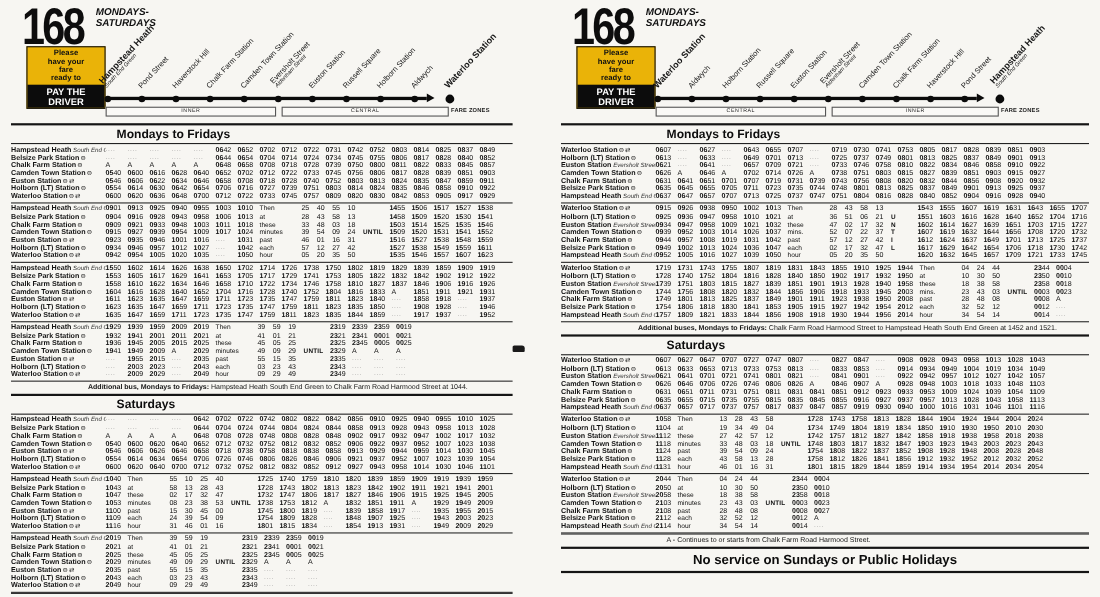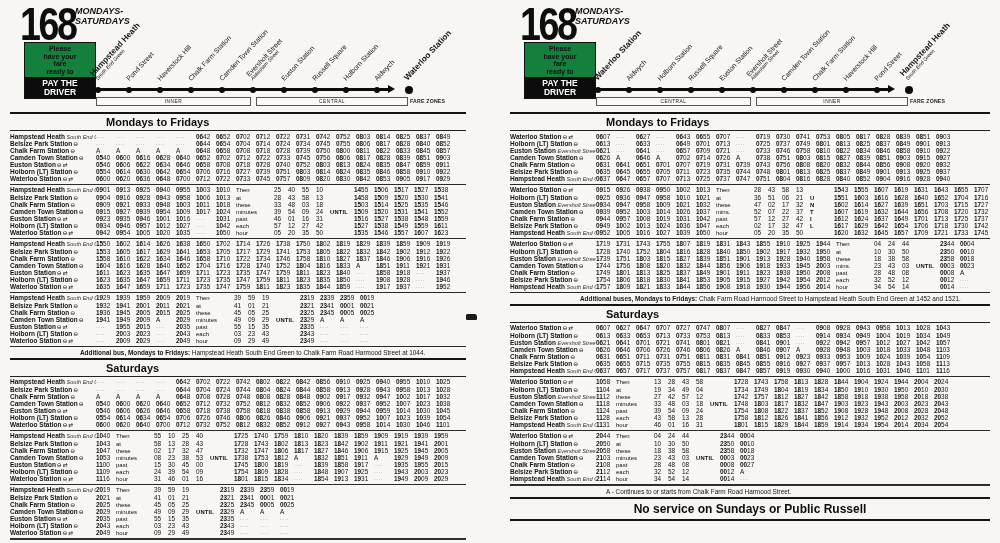--- a/index.html
+++ b/index.html
@@ -1,22 +1,22 @@
 <!DOCTYPE html>
 <html><head>
 <meta charset="utf-8">
 <style>
   html,body{margin:0;padding:0;background:#e8e6e0;font-family:"Liberation Sans",sans-serif;}
   .sheet{width:1000px;height:543px;position:relative;background:#f7f6f2;display:flex;overflow:hidden;gap:24px;}
   .panel{width:500px;height:543px;position:relative;box-sizing:border-box;padding:0 10px;}
   
   .hdr{position:relative;height:112px;}
   .rno{position:absolute;left:10px;top:-4px;font-size:47px;font-weight:700;letter-spacing:-3px;transform:scaleX(.8);transform-origin:0 0;color:#0d0d0d;}
-  .days{position:absolute;left:65px;top:7px;font-style:italic;font-weight:700;font-size:9px;line-height:9.5px;color:#111;}
-  .farebox{position:absolute;left:14px;top:42px;width:70px;border:1.5px solid #111;background:#15803d;text-align:center;padding-top:2px;}
+  .days{position:absolute;left:77px;top:7px;font-style:italic;font-weight:700;font-size:9px;line-height:9.5px;color:#111;}
+  .farebox{position:absolute;left:14px;top:42px;width:70px;border:1.5px solid #111;background:#eab308;text-align:center;padding-top:2px;}
   .farebox .fl{font-size:7px;font-weight:700;line-height:7.6px;color:#111;}
   .payblk{background:#0c0c0c;color:#fff;font-weight:700;font-size:8.5px;line-height:9px;padding:2px 0 1px;margin-top:2px;}
   .diag{position:absolute;left:0;top:0;width:480px;height:112px;}
   .rline{position:absolute;left:88px;top:88px;width:290px;height:2.6px;background:#0b0b0b;}
   .ahead{position:absolute;left:378px;top:85px;width:0;height:0;border-left:7px solid #0b0b0b;border-top:4.3px solid transparent;border-bottom:4.3px solid transparent;}
   .dot{position:absolute;top:86.5px;width:6px;height:6px;border-radius:50%;background:#0b0b0b;}
   .bigdot{width:8px;height:8px;top:85.5px;}
   .slab{position:absolute;bottom:30px;transform:rotate(-47deg);transform-origin:0 100%;white-space:nowrap;color:#161616;}
   .slname{font-size:6.9px;line-height:7px;}
   .slsub{font-size:5.2px;font-style:italic;line-height:5.6px;}
@@ -2006,16 +2006,16 @@
             <span class="c w">hour</span>
             <span class="c m">34</span>
             <span class="c m">54</span>
             <span class="c m">14</span>
             <span class="c u"></span>
             <span class="c t"><b>00</b>14</span>
             <span class="c t dim">····</span>
           </div>
         </div>
         <div class="foot">A  -  Continues to or starts from Chalk Farm Road Harmood Street.</div>
-        <div class="banner">No service on Sundays or Public Russell</div>
+        <div class="banner">No service on Sundays or Public Holidays</div>
       </div>
     </div>
   </div>
 
 </body></html>

